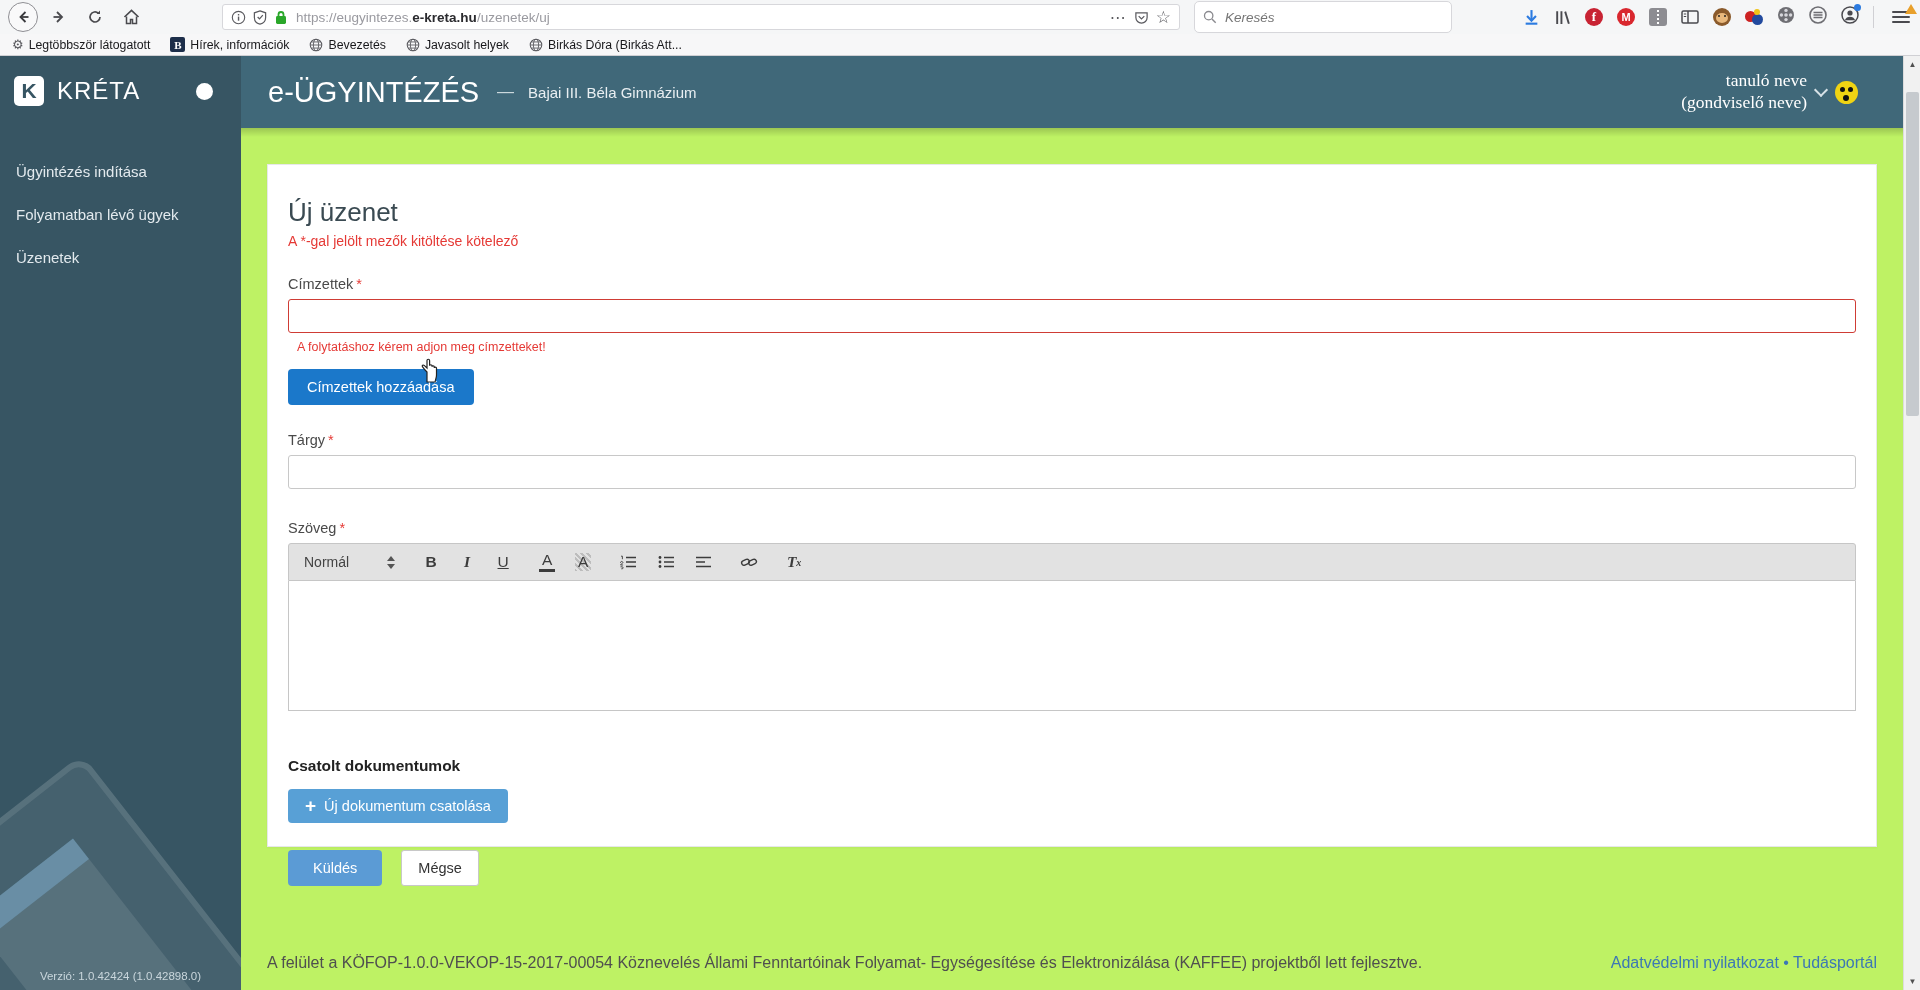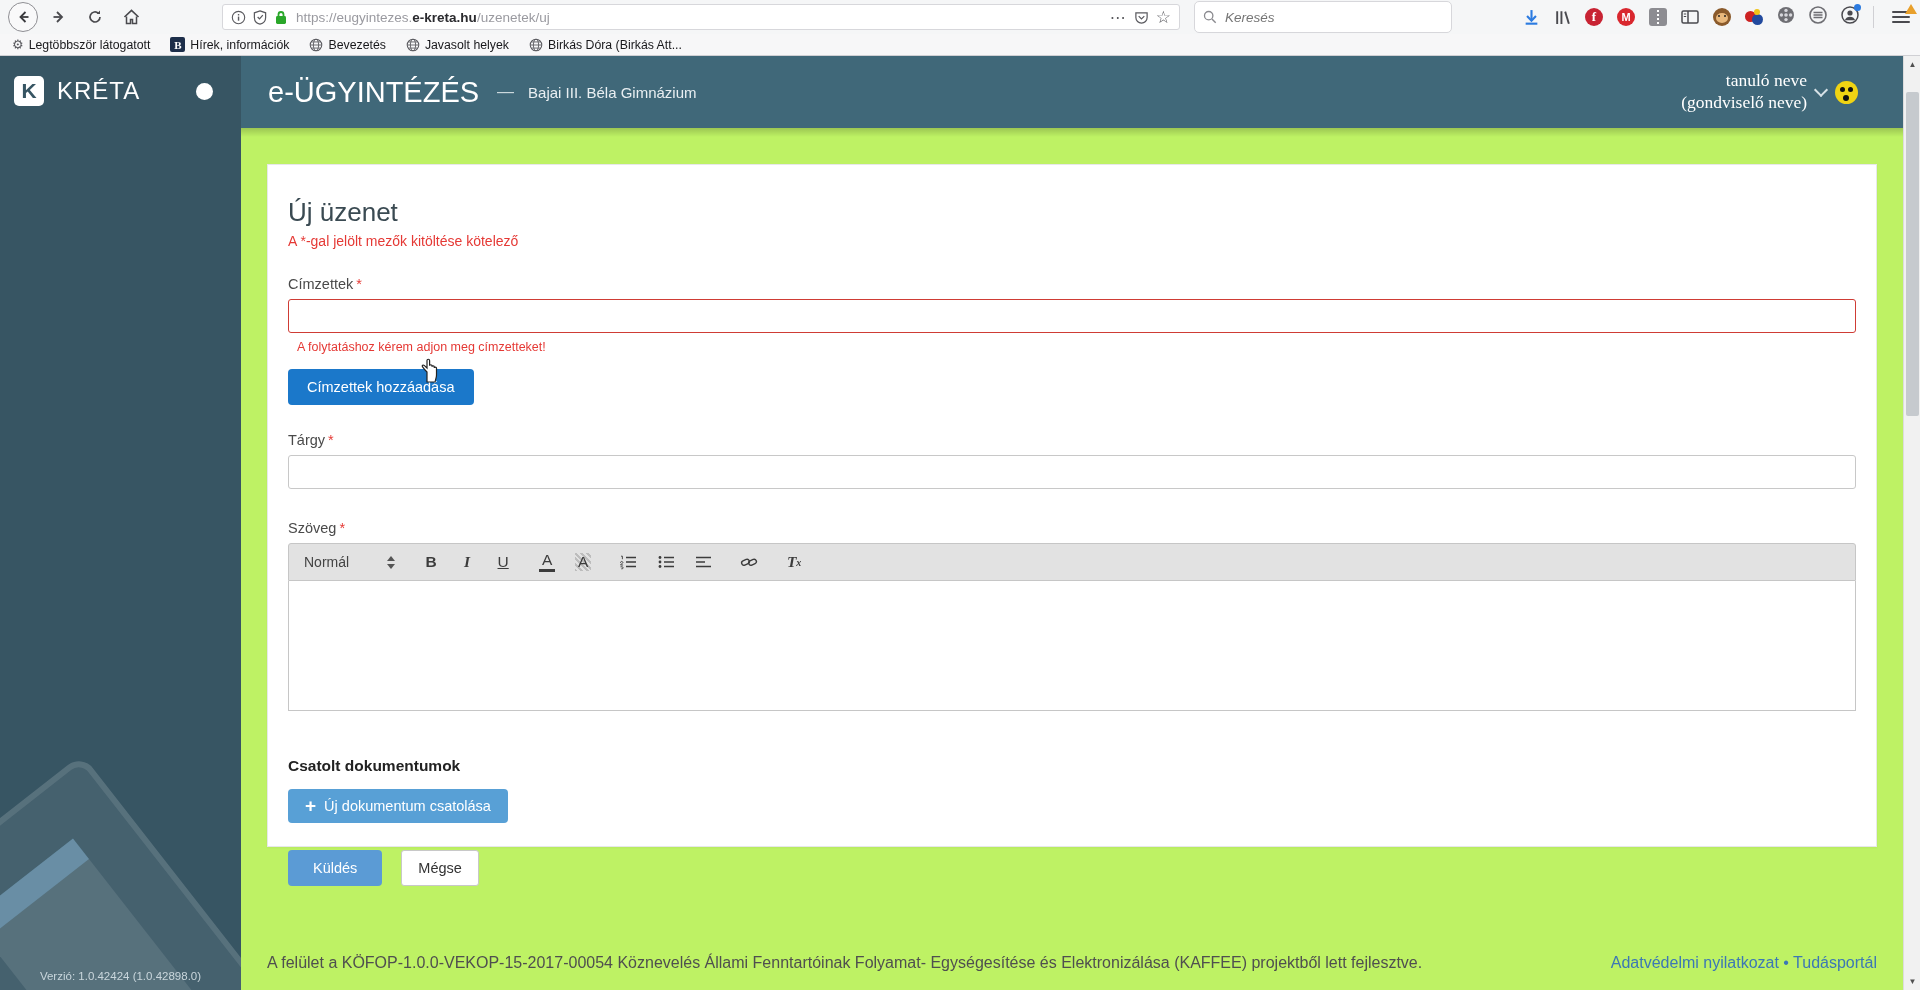--- a/index.html
+++ b/index.html
@@ -277,20 +277,25 @@
     </span>
   </div>
 </div>
 
 <div class="sidebar">
   <div class="brandrow">
     <span class="klogo">K</span>
     <span class="brandname">KRÉTA</span>
     <span class="branddot"></span>
   </div>
+  <div class="menu">
+    <div class="menuitem">Ügyintézés indítása</div>
+    <div class="menuitem">Folyamatban lévő ügyek</div>
+    <div class="menuitem">Üzenetek</div>
+  </div>
   <div class="tablet">
     <span class="tabletbar"></span>
     <span class="tabletscreen"></span>
   </div>
   <div class="version">Verzió: 1.0.42424 (1.0.42898.0)</div>
 </div>
 
 <div class="appheader">
   <div class="titlerow">
     <span class="apptitle">e-ÜGYINTÉZÉS</span>

